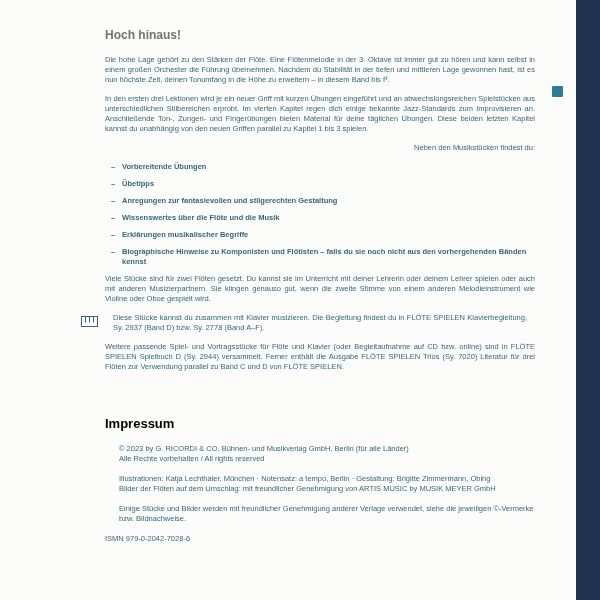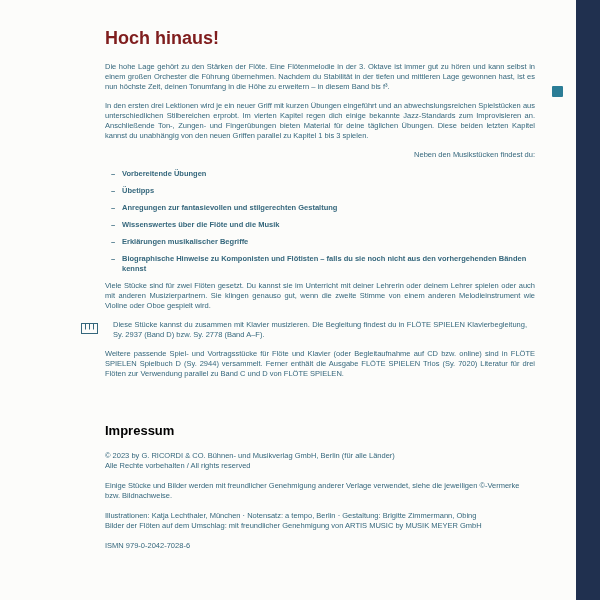--- a/index.html
+++ b/index.html
@@ -25,23 +25,23 @@
     width: 11px; height: 11px;
     background: #2b7d96;
     border-radius: 1px;
   }
   .content {
     position: absolute;
     left: 105px; top: 28px;
     width: 430px;
   }
   h1.page-title {
-    font-size: 18px;
+    font-size: 12px;
     font-weight: bold;
-    color: #7f1d1d;
+    color: #737373;
     margin: 0 0 13px 0;
   }
   h2.section-title {
     font-size: 13px;
     font-weight: bold;
     color: #000000;
     margin: 0 0 13px 0;
   }
   p.body {
     font-size: 7.5px;
@@ -93,21 +93,21 @@
     border-radius: 50%;
     top: 2px; left: 2px;
   }
   .impressum { margin-top: 44px; }
   .fine {
     font-size: 7.5px;
     line-height: 10px;
     margin: 0;
     text-align: left;
   }
-  .block { margin-bottom: 10px; }
+  .block { margin-bottom: 10px; margin-left: 14px; }
   .ismn { margin-top: 7px; font-size: 7.5px; }
 </style>
 </head>
 <body>
 
 <div class="page">
   <div class="edge-strip"></div>
   <div class="teal-marker"></div>
 
   <div class="content">
@@ -163,25 +163,25 @@
 
     <div class="impressum">
       <h2 class="section-title">Impressum</h2>
 
       <div class="block">
         <p class="fine">© 2023 by G. RICORDI &amp; CO. Bühnen- und Musikverlag GmbH, Berlin (für alle Länder)</p>
         <p class="fine">Alle Rechte vorbehalten / All rights reserved</p>
       </div>
 
       <div class="block">
-        <p class="fine">Einige Stücke und Bilder werden mit freundlicher Genehmigung anderer Verlage verwendet, siehe die jeweiligen ©-Vermerke bzw. Bildnachweise.</p>
+        <p class="fine">Illustrationen: Katja Lechthaler, München · Notensatz: a tempo, Berlin · Gestaltung: Brigitte Zimmermann, Obing</p>
+        <p class="fine">Bilder der Flöten auf dem Umschlag: mit freundlicher Genehmigung von ARTIS MUSIC by MUSIK MEYER GmbH</p>
       </div>
 
       <div class="block">
-        <p class="fine">Illustrationen: Katja Lechthaler, München · Notensatz: a tempo, Berlin · Gestaltung: Brigitte Zimmermann, Obing</p>
-        <p class="fine">Bilder der Flöten auf dem Umschlag: mit freundlicher Genehmigung von ARTIS MUSIC by MUSIK MEYER GmbH</p>
+        <p class="fine">Einige Stücke und Bilder werden mit freundlicher Genehmigung anderer Verlage verwendet, siehe die jeweiligen ©-Vermerke bzw. Bildnachweise.</p>
       </div>
 
       <p class="fine ismn">ISMN 979-0-2042-7028-6</p>
     </div>
 
   </div>
 </div>
 
 </body></html>

